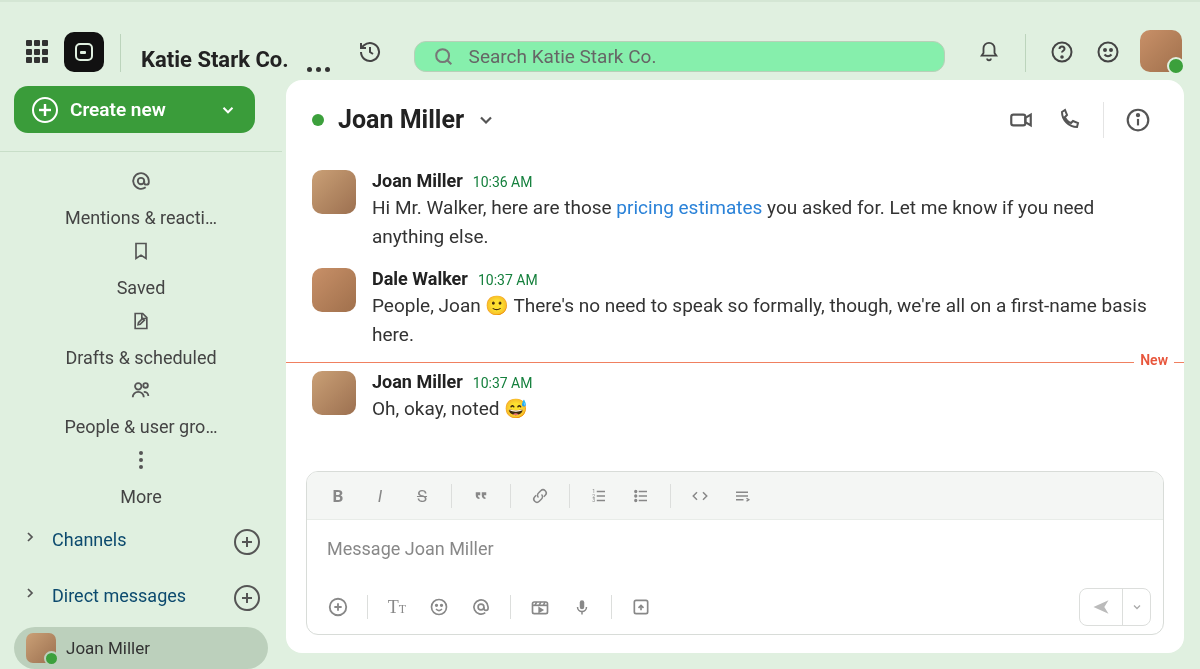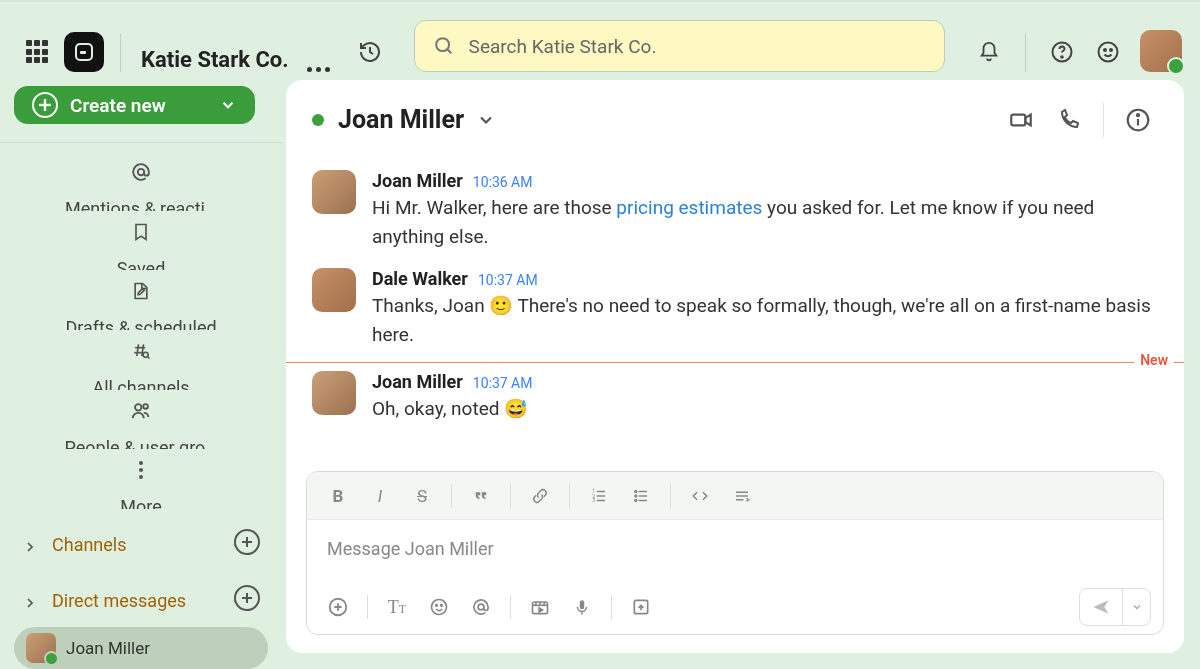--- a/index.html
+++ b/index.html
@@ -34,23 +34,23 @@
 .logo-box-inner { width:18px; height:18px; border:2.5px solid #e0f0e0; border-radius:5px; position:relative;}
 .logo-box-inner::after{ content:""; position:absolute; width:6px; height:2.5px; background:#e0f0e0; left:3px; top:6px; border-radius:1px;}
 .ws-name { font-size:22px; font-weight:700; color:#222; margin-left:4px;}
 .dots { display:flex; gap:4px; margin-left:12px;}
 .dots span{ width:5px; height:5px; background:#333; border-radius:50%;}
 .icon-btn {
   width:40px; height:40px; display:flex; align-items:center; justify-content:center;
   cursor:pointer; border-radius:50%; color:#444;
 }
 .search-bar {
-  flex:1; height:52px; border:1.5px solid #b8d0b8; border-radius:12px;
+  flex:1; height:31px; border:1.5px solid #b8d0b8; border-radius:12px;
   display:flex; align-items:center; padding:0 18px; margin:0 18px;
-  background:#fef9c3; color:#666; font-size:19px;
+  background:#86efac; color:#666; font-size:19px;
 }
 .search-bar svg{ margin-right:14px; flex-shrink:0;}
 .avatar-top {
   width:42px; height:42px; border-radius:10px; background:linear-gradient(135deg,#c89068,#a0704c);
   position:relative; margin-left:6px;
 }
 .avatar-top::after{
   content:""; position:absolute; right:-3px; bottom:-3px; width:14px; height:14px;
   background:#3ca03c; border-radius:50%; border:2.5px solid #e0f0e0;
 }
@@ -71,22 +71,22 @@
 }
 .create-btn .chev{ margin-left:auto;}
 .sidebar-hr{ height:1px; background:#c8dec8; margin: 4px 0 8px 0;}
 .nav-item {
   display:flex; align-items:center; gap:14px;
   padding: 9px 13px; color:#444; font-size:18px; cursor:pointer;
   white-space:nowrap; overflow:hidden; text-overflow:ellipsis;flex-direction:column;
 }
 .nav-item .nav-icon{ width:24px; height:24px; display:flex; align-items:center; justify-content:center; flex-shrink:0; color:#555;}
 .nav-section{
-  display:flex; align-items:flex-end; padding: 10px 22px; gap:12px;
-  font-size:18px; color:#a16207; margin-top:10px; cursor:pointer;
+  display:flex; align-items:flex-start; padding: 10px 22px; gap:12px;
+  font-size:18px; color:#0c4a6e; margin-top:10px; cursor:pointer;
 }
 .nav-section .chev{ width:18px; display:flex; color:#555;}
 .nav-section .plus-round{
   width:26px;height:26px;border:2px solid #555; border-radius:50%;
   display:flex;align-items:center;justify-content:center; margin-left:auto;
   font-size:16px; color:#555; cursor:pointer;
 }
 .dm-active{
   margin: 6px 14px 0 14px; background:#bcd0bc; border-radius:26px;
   display:flex; align-items:center; gap:10px; padding:6px 12px;
@@ -116,21 +116,21 @@
 .messages{ flex:1; overflow-y:auto; padding: 4px 0 10px 0; position:relative;}
 .msg{ display:flex; padding: 6px 26px 10px 26px; gap:16px;}
 .msg .avatar{
   width:44px;height:44px;border-radius:10px; flex-shrink:0;
   background:linear-gradient(135deg,#caa076,#9c7050);
 }
 .msg .avatar.alt{ background:linear-gradient(135deg,#c89068,#a0704c);}
 .msg-body{ flex:1; min-width:0;}
 .msg-head{ display:flex; align-items:baseline; gap:10px;}
 .msg-name{ font-weight:700; font-size:18px; color:#222;}
-.msg-time{ color:#3b82f6; font-size:14px;}
+.msg-time{ color:#15803d; font-size:14px;}
 .msg-text{ font-size:19px; color:#333; line-height:1.55; margin-top:2px;}
 .msg-text a{ color:#2a82d8; text-decoration:none;}
 .new-divider{
   position:relative; height:1px; background:#f08060; margin: 2px 0;
 }
 .new-label{
   position:absolute; right:10px; top:-10px; background:#fff; color:#e8563c;
   font-size:14px; font-weight:600; padding:0 6px;margin-left:22px;
 }
 .composer{
@@ -264,33 +264,20 @@
     </div>
     <div class="nav-item">
       <span class="nav-icon">
           <svg width="20" height="20" viewBox="0 0 24 24" fill="none" stroke="currentColor" stroke-width="2">
             <path d="M5 3h9l5 5v13H5z"></path>
             <path d="M13 3v6h6"></path>
             <path d="M9 14l5-5 2 2-5 5-2.5.5z"></path>
           </svg>
         </span>
       <span>Drafts &amp; scheduled</span>
-    </div>
-    <div class="nav-item">
-      <span class="nav-icon">
-          <svg width="20" height="20" viewBox="0 0 24 24" fill="none" stroke="currentColor" stroke-width="2">
-            <line x1="5" y1="8" x2="17" y2="8"></line>
-            <line x1="4" y1="14" x2="13" y2="14"></line>
-            <line x1="9" y1="4" x2="7" y2="18"></line>
-            <line x1="15" y1="4" x2="13" y2="18"></line>
-            <circle cx="17.5" cy="16.5" r="3"></circle>
-            <line x1="20" y1="19" x2="22" y2="21"></line>
-          </svg>
-        </span>
-      <span>All channels</span>
     </div>
     <div class="nav-item">
       <span class="nav-icon">
           <svg width="22" height="22" viewBox="0 0 24 24" fill="none" stroke="currentColor" stroke-width="2">
             <circle cx="9" cy="8" r="3.5"></circle>
             <path d="M3 20c0-3.3 2.7-6 6-6s6 2.7 6 6"></path>
             <circle cx="17" cy="7" r="2.5"></circle>
             <path d="M15 14c2.8 0 5 2 5 4.5"></path>
           </svg>
         </span>
@@ -388,21 +375,21 @@
       </div>
 
       <div class="msg">
         <div class="avatar alt"></div>
         <div class="msg-body">
           <div class="msg-head">
             <span class="msg-name">Dale Walker</span>
             <span class="msg-time">10:37 AM</span>
           </div>
           <div class="msg-text">
-            <span>Thanks, Joan </span><span>🙂</span><span>  There's no need to speak so formally, though, we're all on a first-name basis here.</span>
+            <span>People, Joan </span><span>🙂</span><span>  There's no need to speak so formally, though, we're all on a first-name basis here.</span>
           </div>
         </div>
       </div>
 
       <div class="new-divider">
         <span class="new-label">New</span>
       </div>
 
       <div class="msg">
         <div class="avatar"></div>

